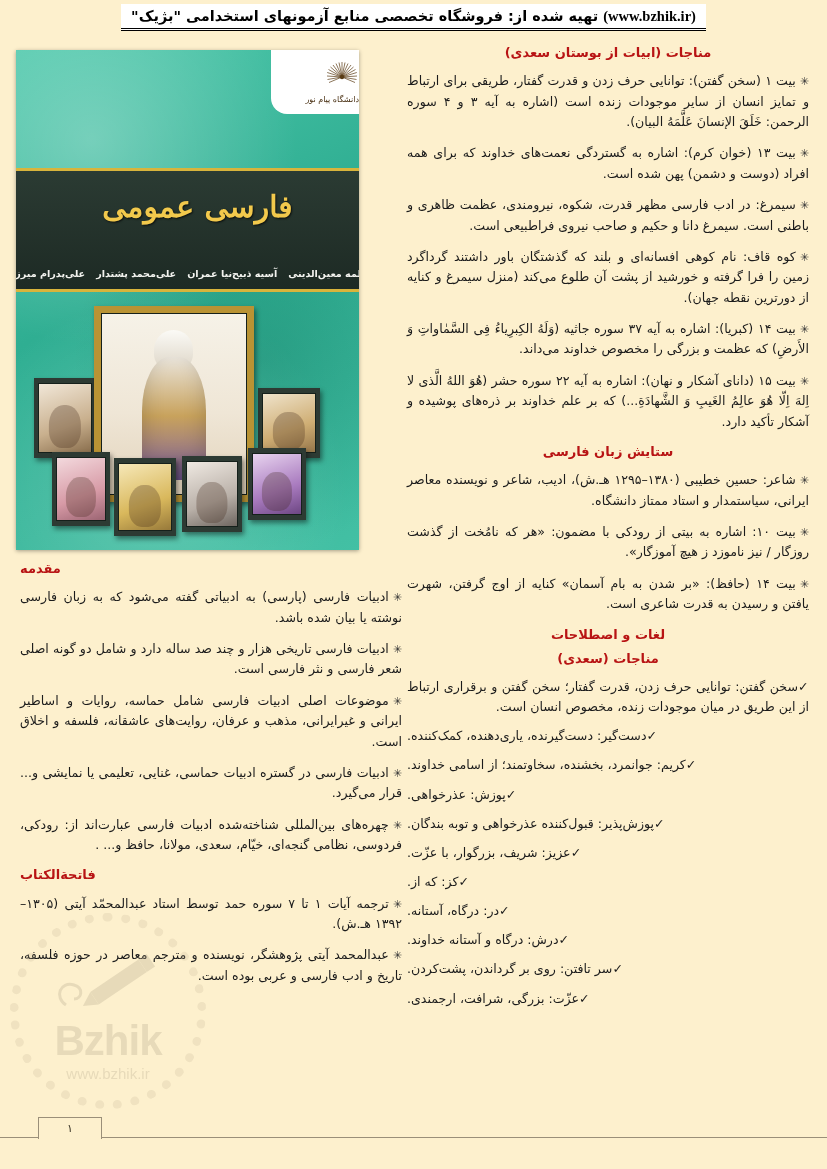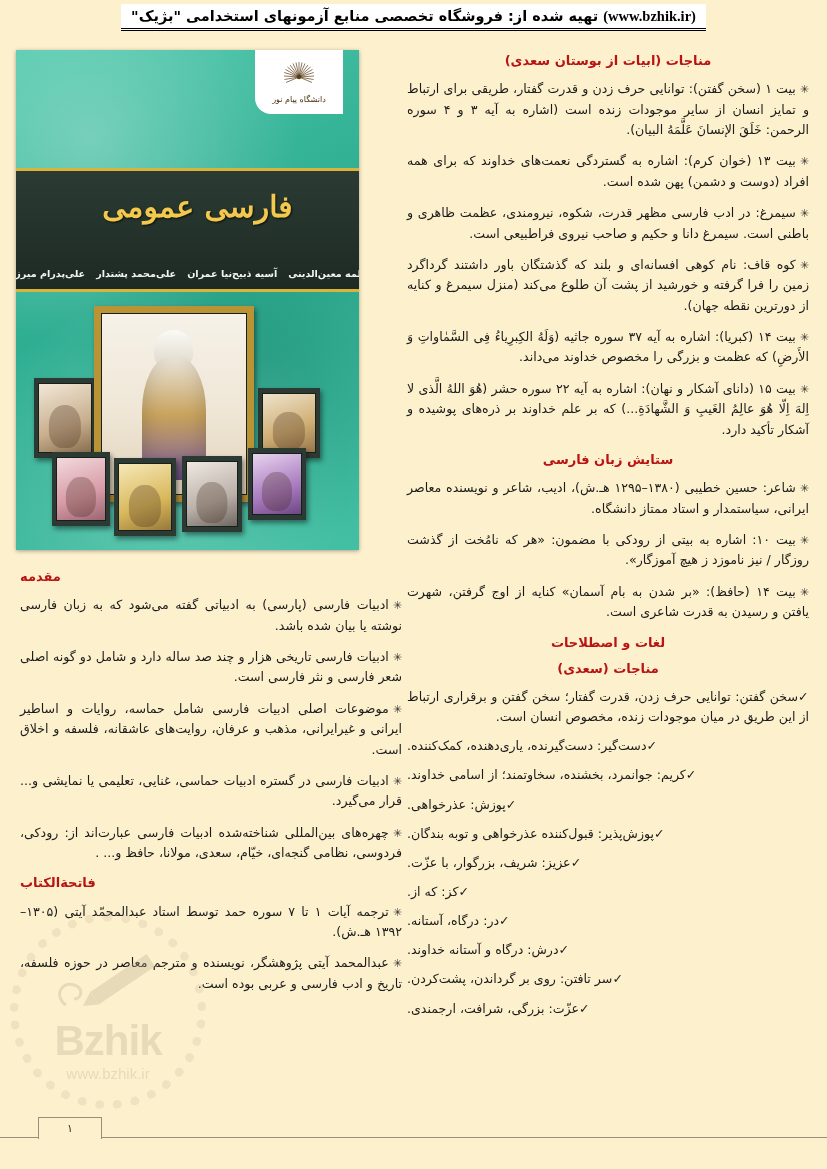--- a/index.html
+++ b/index.html
@@ -38,21 +38,21 @@
     text-align:justify;direction:rtl;
   }
   .col-right{
     position:absolute;top:560px;left:12px;width:400px;
     padding:0 10px 0 8px;box-sizing:border-box;
     text-align:justify;direction:rtl;
   }
 
   h2.sec{
     color:#b81414;font-size:13px;font-weight:bold;
-    margin:8px 0 9px 0;text-align:center;line-height:1.4;
+    margin:0 0 9px 0;text-align:center;line-height:1.4;
   }
   h2.sec.tight{margin-bottom:6px;}
   h2.sec.right-head{text-align:left;}
 
   p.para{
     font-size:12.6px;line-height:1.62;color:#1b1b1b;
     margin:0 0 11px 0;text-align:justify;text-justify:inter-word;
   }
   p.para .star{color:#333;font-size:11px;padding-left:4px;}
   p.vocab{
@@ -88,23 +88,23 @@
     letter-spacing:1px;
     padding-left:20px;
   }
   .cover-authors{
     position:absolute;bottom:10px;left:0;right:0;
     display:flex;justify-content:center;gap:11px;
     color:#f3f3ef;font-size:9.6px;font-weight:bold;white-space:nowrap;
     padding:0 6px;
   }
   .pnu-logo{
-    position:absolute;top:0;right:16px;width:88px;height:64px;
+    position:absolute;top:0;right:0;width:88px;height:64px;
     background:#fff;border-bottom-left-radius:16px;
-    display:flex;flex-direction:column;align-items:center;justify-content:center;
+    display:flex;flex-direction:column;align-items:flex-start;justify-content:center;
   }
   .pnu-burst{width:34px;height:34px;position:relative;}
   .pnu-burst svg{display:block;}
   .pnu-cap{font-size:8px;color:#4a3114;margin-top:1px;font-family:"DejaVu Serif",serif;}
 
   
   .illus{position:absolute;top:250px;left:0;right:0;bottom:14px;}
   .frame{
     position:absolute;background:#2d3a33;
     box-shadow:2px 3px 5px rgba(0,0,0,.45);

